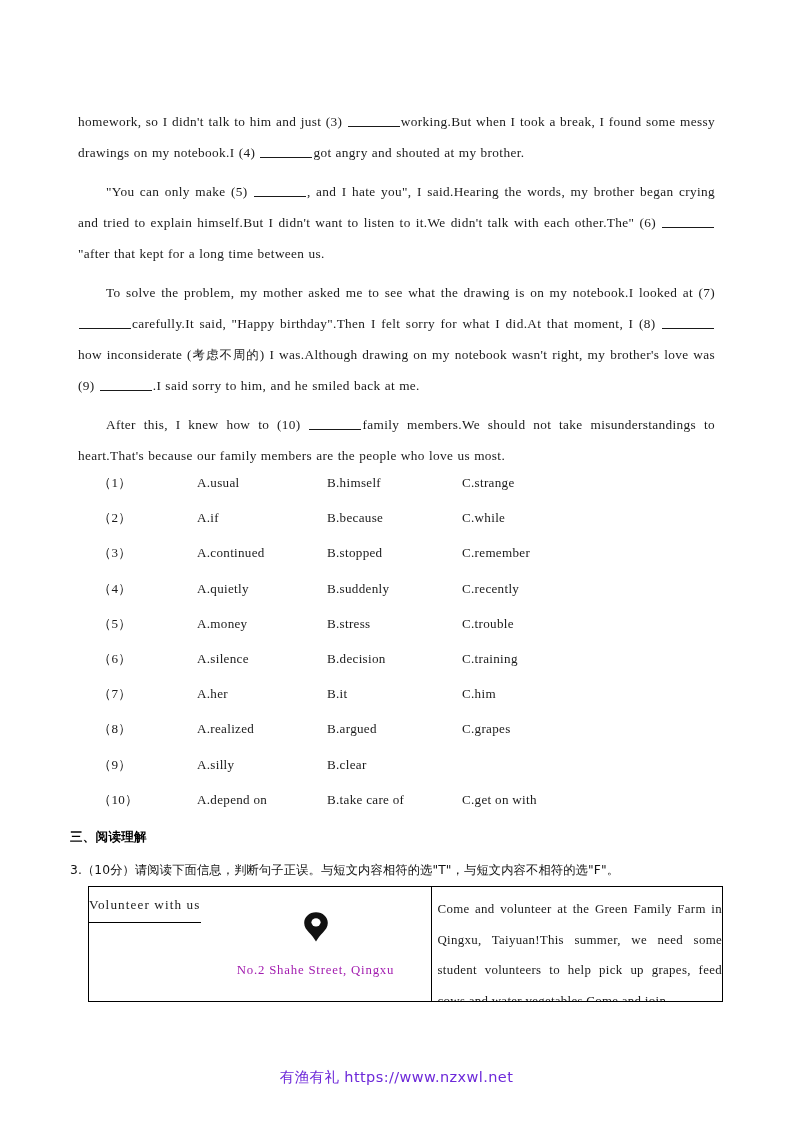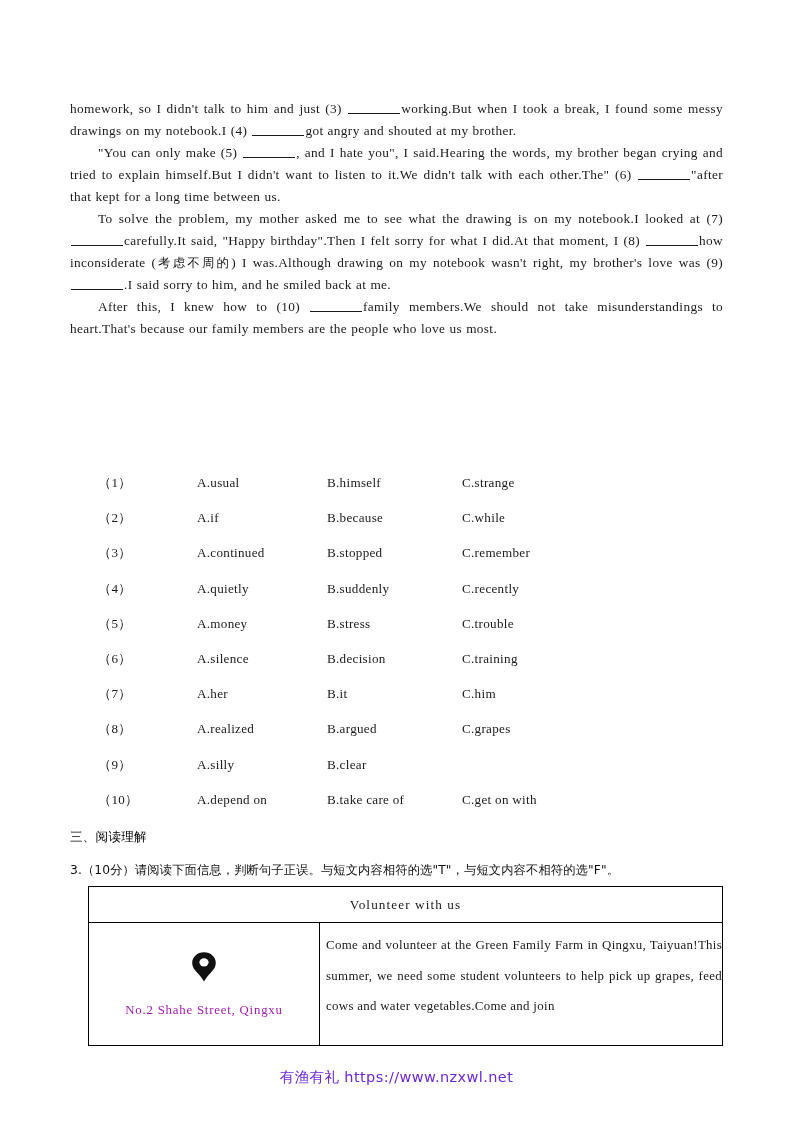--- a/index.html
+++ b/index.html
@@ -17,23 +17,23 @@
   }
 
   
   #passage {
     position: absolute;
     left: 70px;
     top: 98px;
     width: 653px;
   }
   .para {
-    margin: 0;
+    margin: 8px;
     font-size: 13.3px;
-    line-height: 22px;
+    line-height: 31px;
     letter-spacing: 0.35px;
     text-align: justify;
     text-justify: inter-word;
     word-spacing: 0.5px;
   }
   .para.indent {
     text-indent: 28px;
   }
   .blank {
     display: inline-block;
@@ -64,46 +64,46 @@
   .opt-b     { width: 135px; }
   .opt-c     { flex: 1; }
 
   
   #section-head {
     position: absolute;
     left: 70px;
     top: 829px;
     font-family: "DejaVu Sans", "Liberation Sans", sans-serif;
     font-size: 12.6px;
-    font-weight: normal;
+    font-weight: bold;
     color: #000;
     letter-spacing: 0.2px;
   }
   #question-3 {
     position: absolute;
     left: 70px;
     top: 862px;
     font-family: "DejaVu Sans", "Liberation Sans", sans-serif;
     font-size: 12.3px;
     color: #111;
     letter-spacing: 0.1px;
     white-space: nowrap;
   }
 
   
   #poster {
     position: absolute;
     left: 88px;
     top: 886px;
     width: 635px;
-    height: 160px;
+    height: 116px;
     border: 1.4px solid #000;
     box-sizing: border-box;
     display: flex;
-    flex-direction: column;
+    flex-direction: row;
   }
   #poster-header {
     height: 35px;
     border-bottom: 1.4px solid #000;
     display: flex;
     align-items: center;
     justify-content: center;
     font-size: 13.2px;
     letter-spacing: 1.1px;
   }

